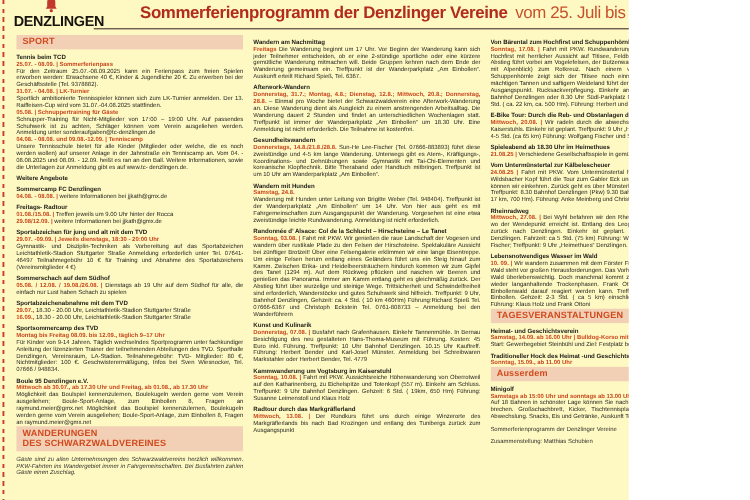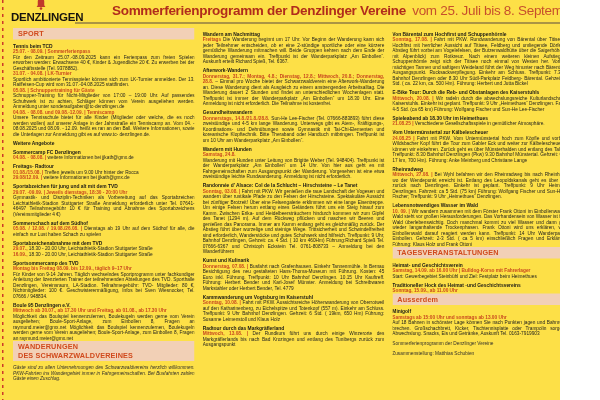--- a/index.html
+++ b/index.html
@@ -1,16 +1,16 @@
 <!DOCTYPE html>
 <html><head>
 <meta charset="utf-8">
 <style>
   html,body{margin:0;padding:0;}
-  #viewport{width:560px;height:400px;overflow:hidden;position:relative;background:#fde047;}
+  #viewport{width:503px;height:400px;overflow:hidden;position:relative;background:#fef9c3;}
   #scale{width:1200px;height:800px;transform:scale(0.5);transform-origin:0 0;position:relative;
          font-family:"Liberation Sans",sans-serif;color:#24241f;}
   .trim{position:absolute;top:0;bottom:0;width:3px;
         background:repeating-linear-gradient(to bottom,#cd3a2a 0 7px,transparent 7px 14px);}
   #trim-left{left:4px;}
   #trim-right1{left:1152px;}
   #trim-right2{left:1194px;}
   
   #logo{position:absolute;left:22px;top:0;width:120px;text-align:center;}
   #bell{height:22px;margin:-4px auto 0;width:30px;}

